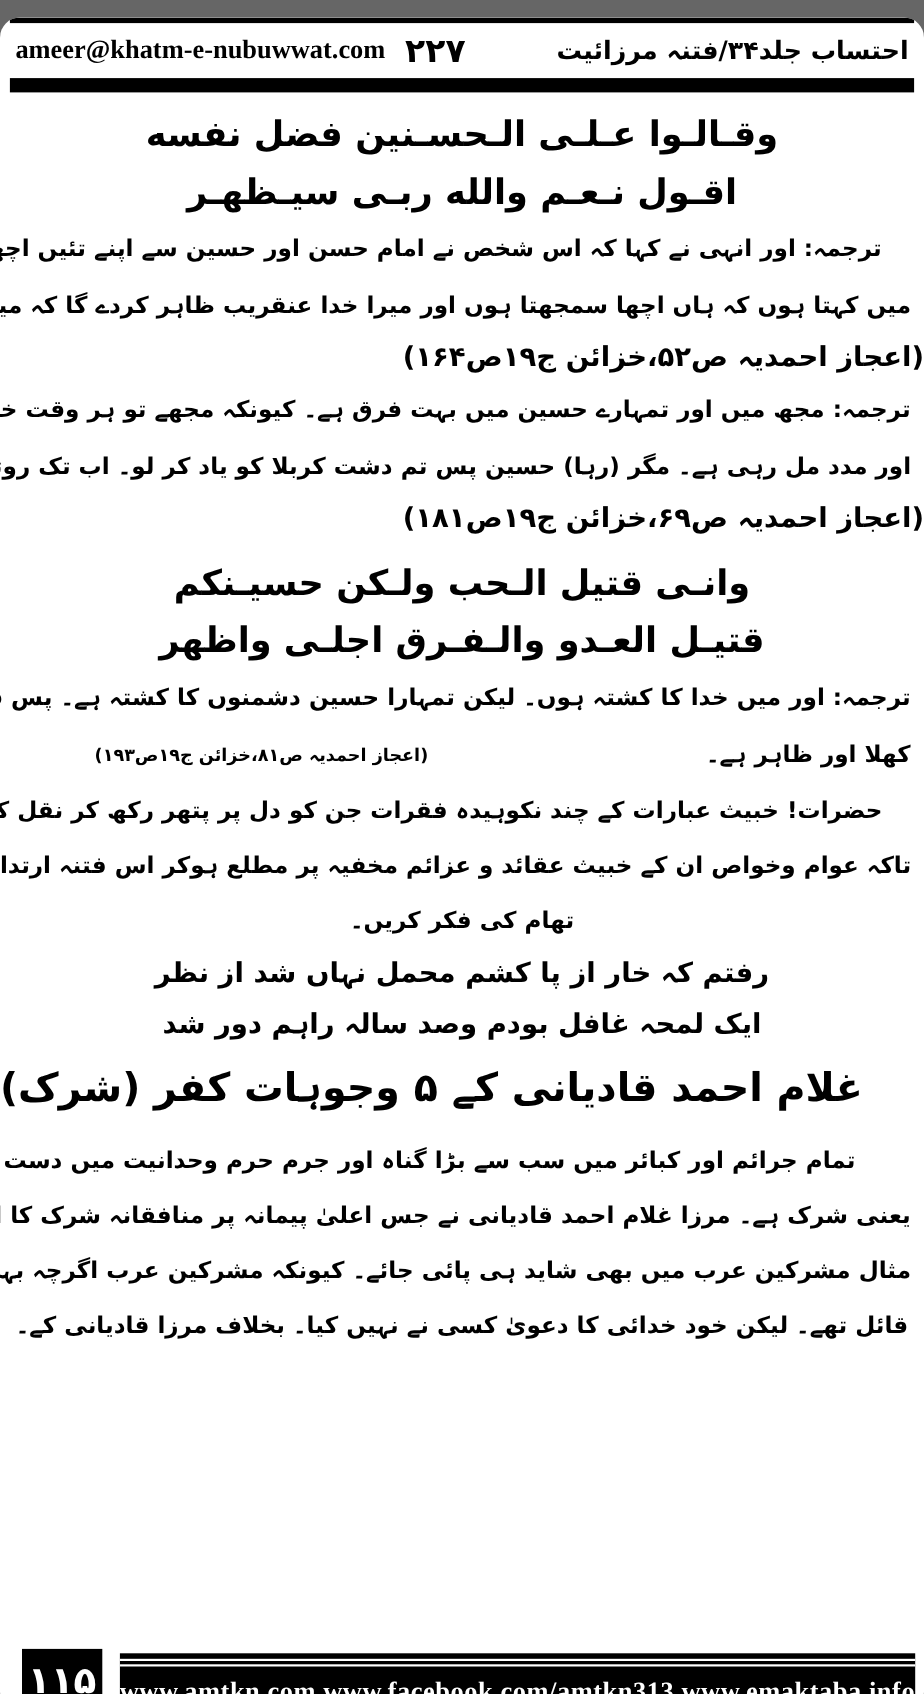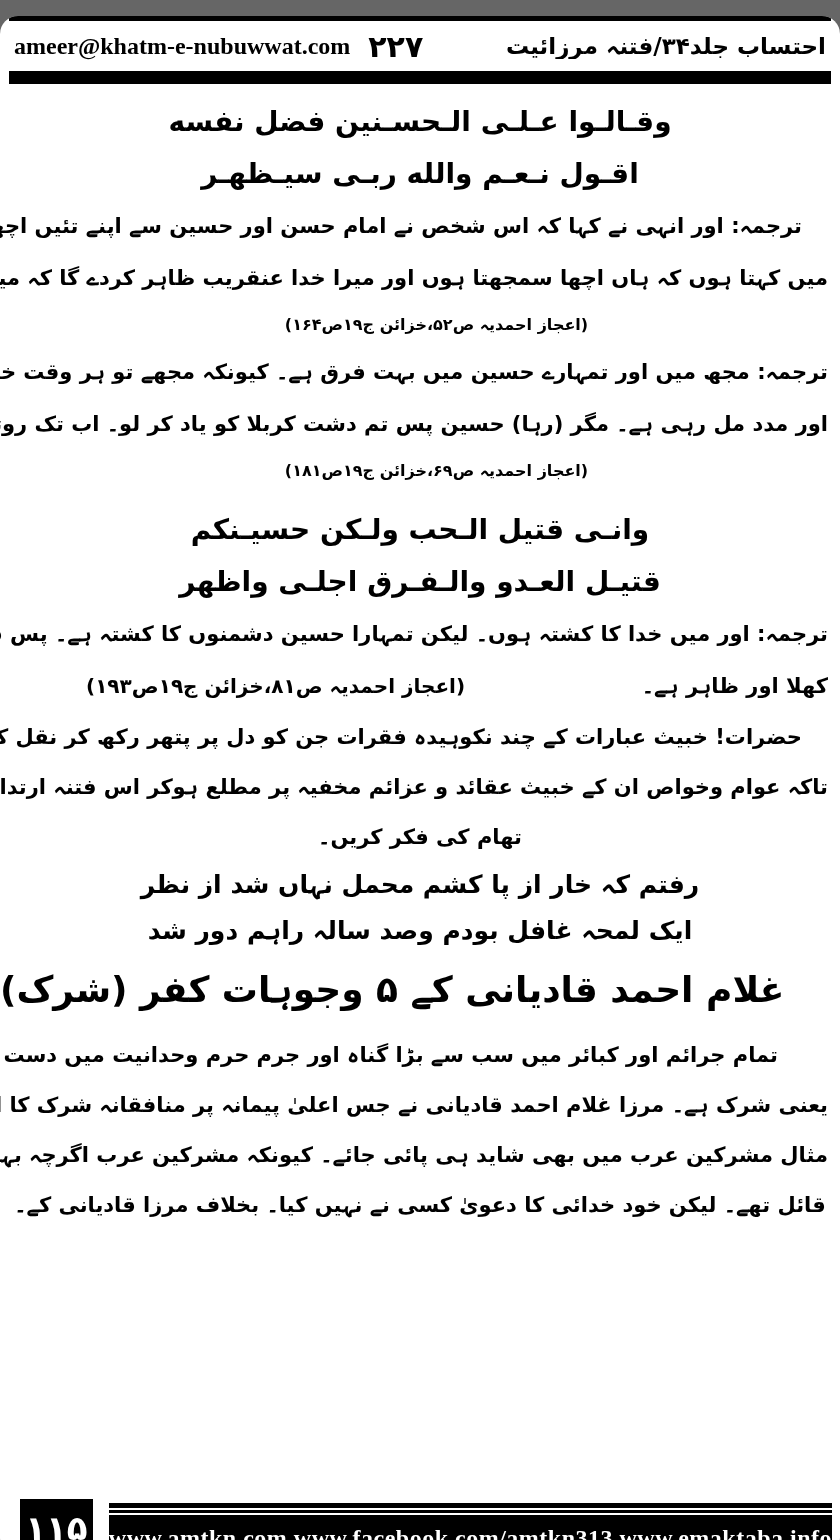--- a/index.html
+++ b/index.html
@@ -16,32 +16,32 @@
   
   .top-rule{height:5px;background:#000;margin:0 9px;}
   .header{display:flex;align-items:center;height:50px;padding:0 14px;}
   .hdr-email{font-size:24px;letter-spacing:0px;}
   .hdr-issue{font-size:30px;margin-left:18px;}
   .hdr-title{margin-left:auto;font-size:23px;}
   .thick-rule{height:13px;background:#000;margin:0 9px;}
 
   
   .verse-block{margin-top:12px;}
-  .verse-line{text-align:center;font-size:28px;line-height:52px;}
+  .verse-line{text-align:center;font-size:32px;line-height:52px;}
 
   
   .body-line{text-align:right;font-size:21px;line-height:52px;padding:0 12px 0 8px;}
   .p-line{text-align:right;font-size:21px;line-height:50px;padding:0 12px 0 8px;}
   .indent-sm{padding-right:38px;}
   .indent-lg{padding-right:62px;}
   .center-line{text-align:center;padding:0 8px;}
-  .ref-line{direction:rtl;text-align:center;font-size:16px;line-height:42px;padding-left:33px;}
+  .ref-line{direction:rtl;text-align:right;font-size:25px;line-height:42px;padding-left:33px;}
   .ref3-row{display:flex;direction:rtl;justify-content:space-between;align-items:center;
             padding:0 12px 0 86px;height:52px;}
-  .ref3-row .ref{font-size:20px;}
+  .ref3-row .ref{font-size:16px;}
   .ref3-row .tail{font-size:21px;}
 
   
   .couplet-line{text-align:center;font-size:25px;line-height:46px;}
   .heading-line{text-align:left;font-size:36px;line-height:64px;margin-top:4px;}
   .para2{margin-top:8px;}
 
   
   .footer{position:absolute;left:0;right:0;bottom:0;height:57px;display:flex;}
   .footer-page-box{width:80px;margin-left:20px;background:#000;color:#fff;

